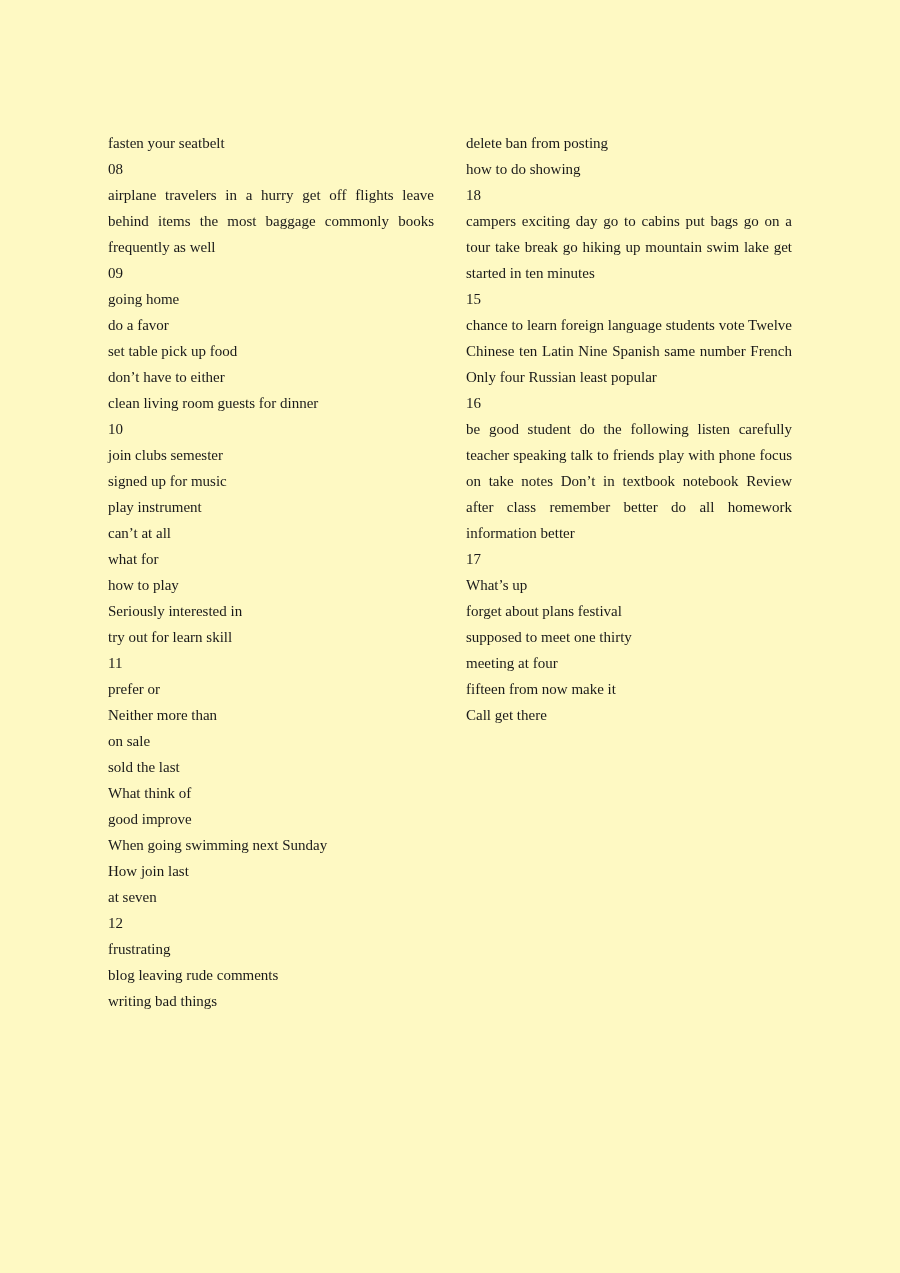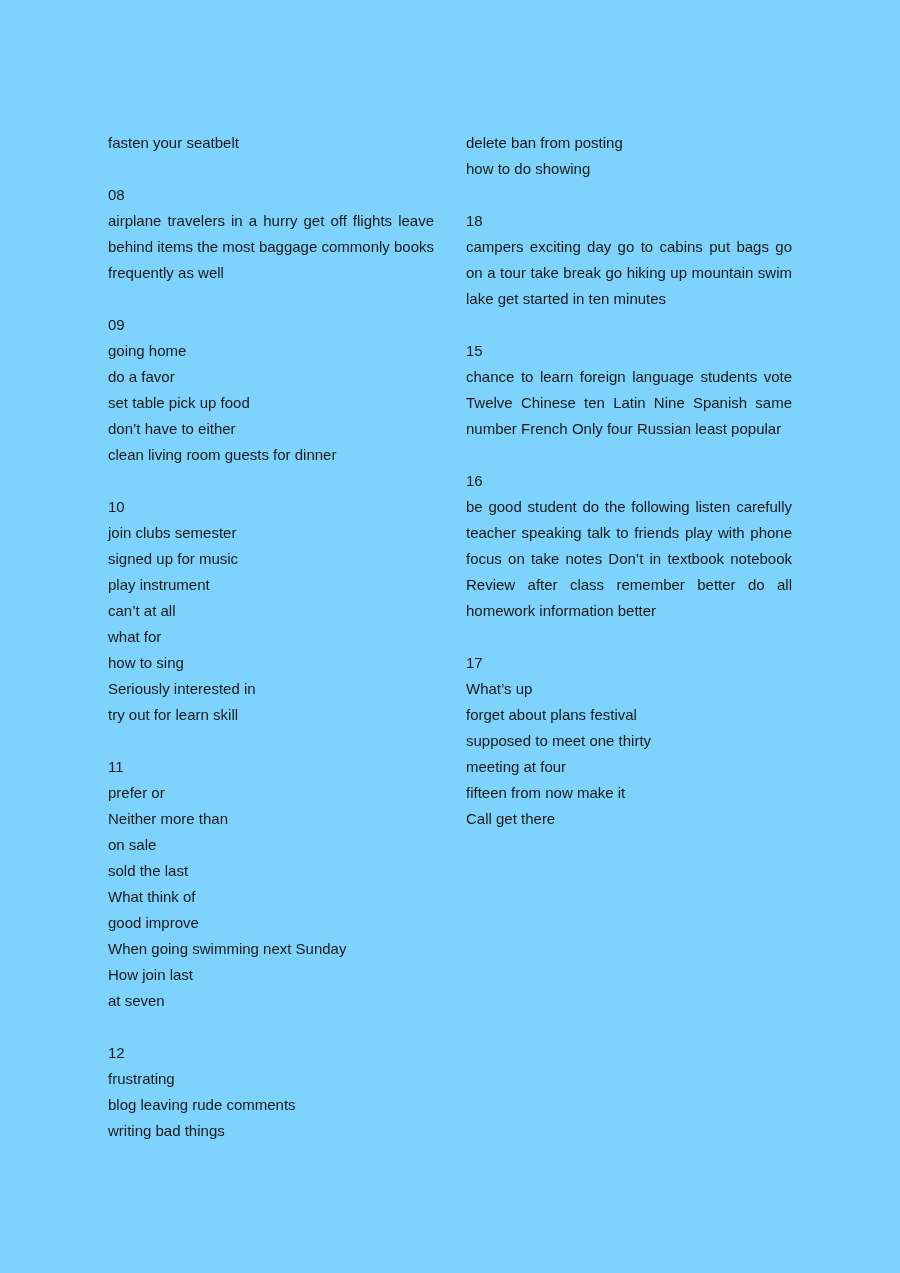--- a/index.html
+++ b/index.html
@@ -12,30 +12,31 @@
     height: 1273px;
     position: relative;
     overflow: hidden;
     font-family: "Liberation Sans", sans-serif;
     font-size: 15px;
     color: #1a1a1a;
   }
   .page {
     position: absolute;
     inset: 0;
-    background: #7dd3fc;
+    background: #fef9c3;
+    font-family: Liberation Serif, serif;
   }
   .column {
     position: absolute;
     top: 130px;
     width: 326px;
   }
   .column-left  { left: 108px; }
   .column-right { left: 466px; }
-  .block + .block { margin-top: 26px; }
+  .block + .block { }
   .line {
     line-height: 26px;
     white-space: nowrap;
   }
   .para {
     line-height: 26px;
     text-align: justify;
     text-justify: inter-word;
   }
 </style>
@@ -59,21 +60,21 @@
         <div class="line">don’t have to either</div>
         <div class="line">clean living room guests for dinner</div>
       </div>
       <div class="block">
         <div class="line number">10</div>
         <div class="line">join clubs semester</div>
         <div class="line">signed up for music</div>
         <div class="line">play instrument</div>
         <div class="line">can’t at all</div>
         <div class="line">what for</div>
-        <div class="line">how to sing</div>
+        <div class="line">how to play</div>
         <div class="line">Seriously interested in</div>
         <div class="line">try out for learn skill</div>
       </div>
       <div class="block">
         <div class="line number">11</div>
         <div class="line">prefer or</div>
         <div class="line">Neither more than</div>
         <div class="line">on sale</div>
         <div class="line">sold the last</div>
         <div class="line">What think of</div>

